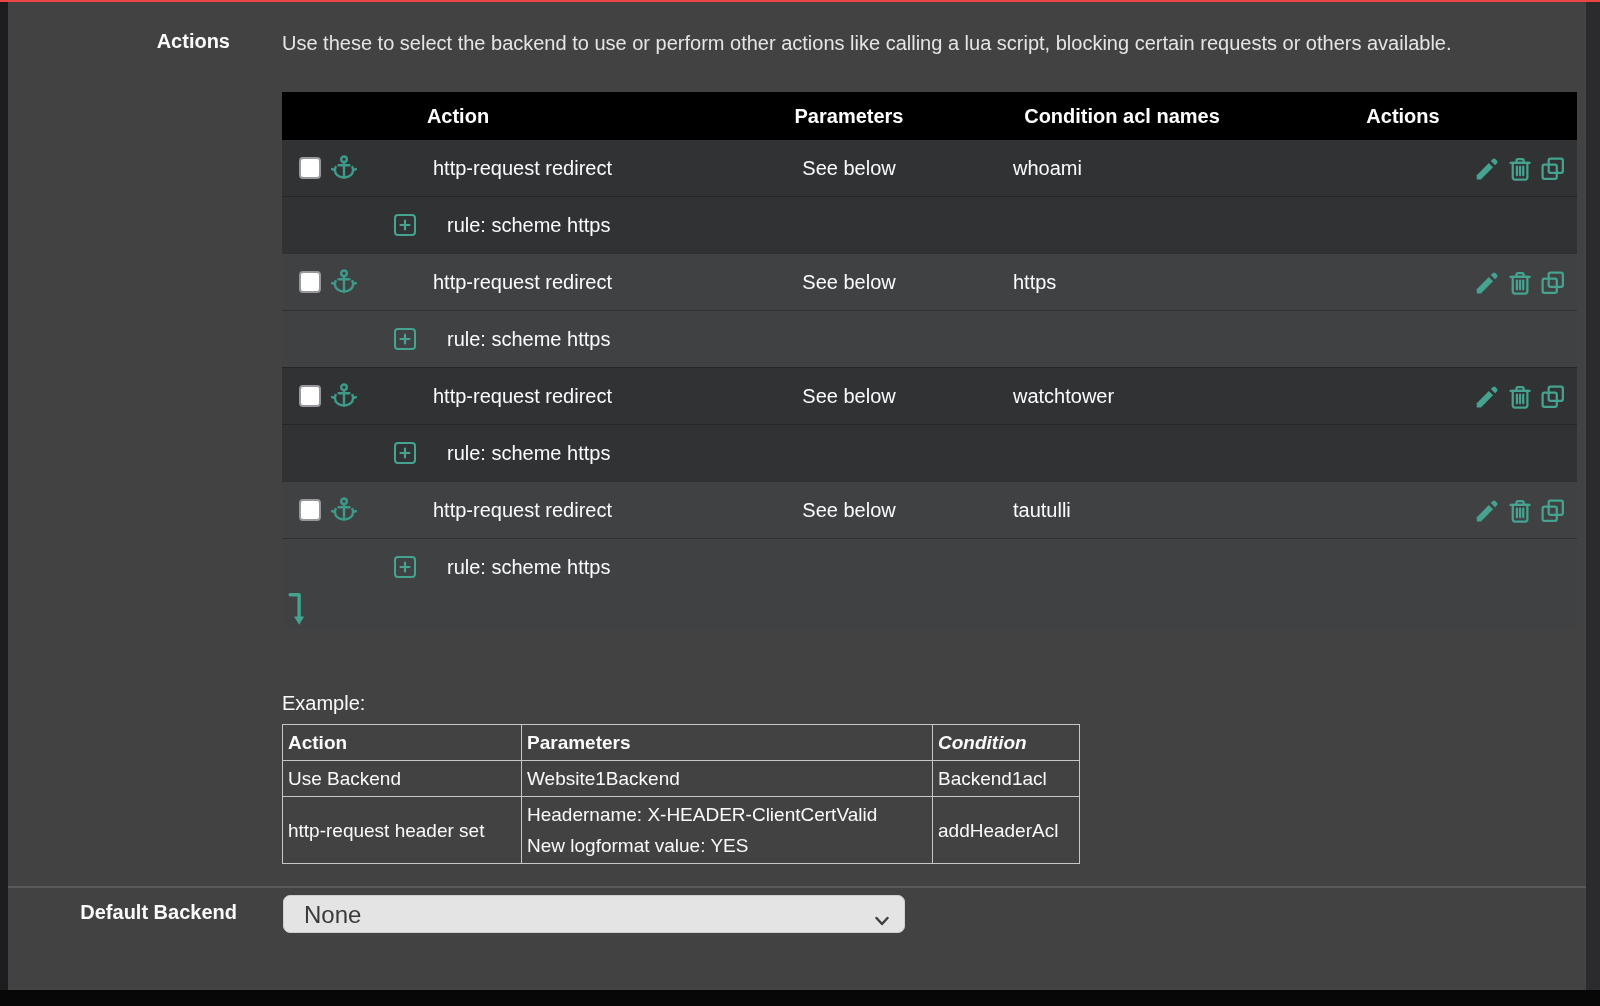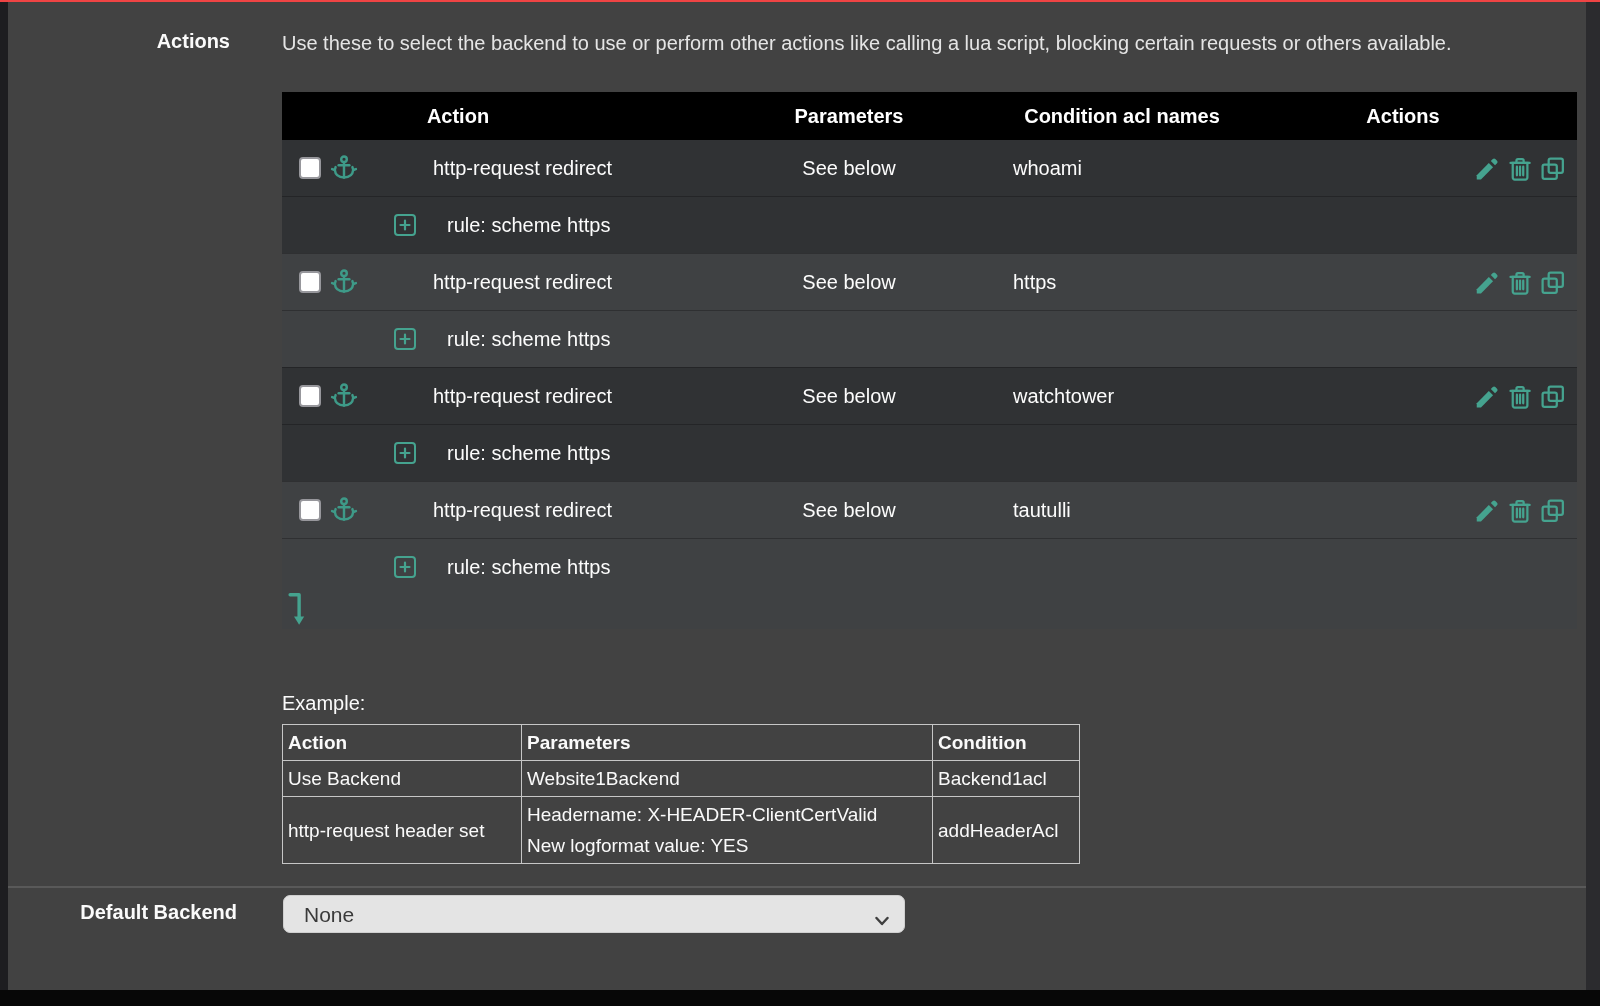--- a/index.html
+++ b/index.html
@@ -50,30 +50,30 @@
   .tfoot{position:relative;height:34px;}
   .move-arrow{position:absolute;left:4px;top:-4px;width:22px;height:36px;color:#45a38f;cursor:pointer;background:none;border:none;padding:0;}
 
   
   .example-label{position:absolute;left:282px;top:690px;color:#fafafa;}
   .example-table{position:absolute;left:282px;top:722px;border-collapse:collapse;
     font-size:19px;color:#fafafa;}
   .example-table th,.example-table td{border:1px solid #c6c6c6;padding:2px 5px;
     text-align:left;font-weight:normal;line-height:31px;vertical-align:middle;}
   .example-table th{font-weight:bold;}
-  .col-act{width:228px;} .col-par{width:400px;} .col-con{width:136px;}
+  .col-act{width:228px;} .col-par{width:400px;} .col-con{width:136px;font-style:italic;}
   .multiline{white-space:pre-line;}
 
   
   .divider{position:absolute;left:8px;right:14px;top:884px;height:2px;background:#595959;}
   .backend-label{top:899px;width:237px;}
   .backend-select{position:absolute;left:283px;top:893px;width:622px;height:38px;
     appearance:none;-webkit-appearance:none;background:#e4e4e4;color:#3a3a3a;
     border:1px solid #cfcfcf;border-radius:7px;padding:0 40px 0 20px;
-    font-family:"Liberation Sans","DejaVu Sans",sans-serif;font-size:21px;cursor:pointer;}
+    font-family:"Liberation Sans","DejaVu Sans",sans-serif;font-size:24px;cursor:pointer;}
   .select-chevron{position:absolute;left:875px;top:906px;width:14px;height:12px;
     color:#3f3f3f;pointer-events:none;}
   .backend-desc{position:absolute;left:282px;top:944px;width:1295px;color:#f3f3f3;}
 </style>
 </head>
 <body>
 
 <svg width="0" height="0" style="position:absolute">
   <defs>
     <g id="ic-anchor" stroke="currentColor" stroke-width="2.1" fill="none" stroke-linecap="round">

